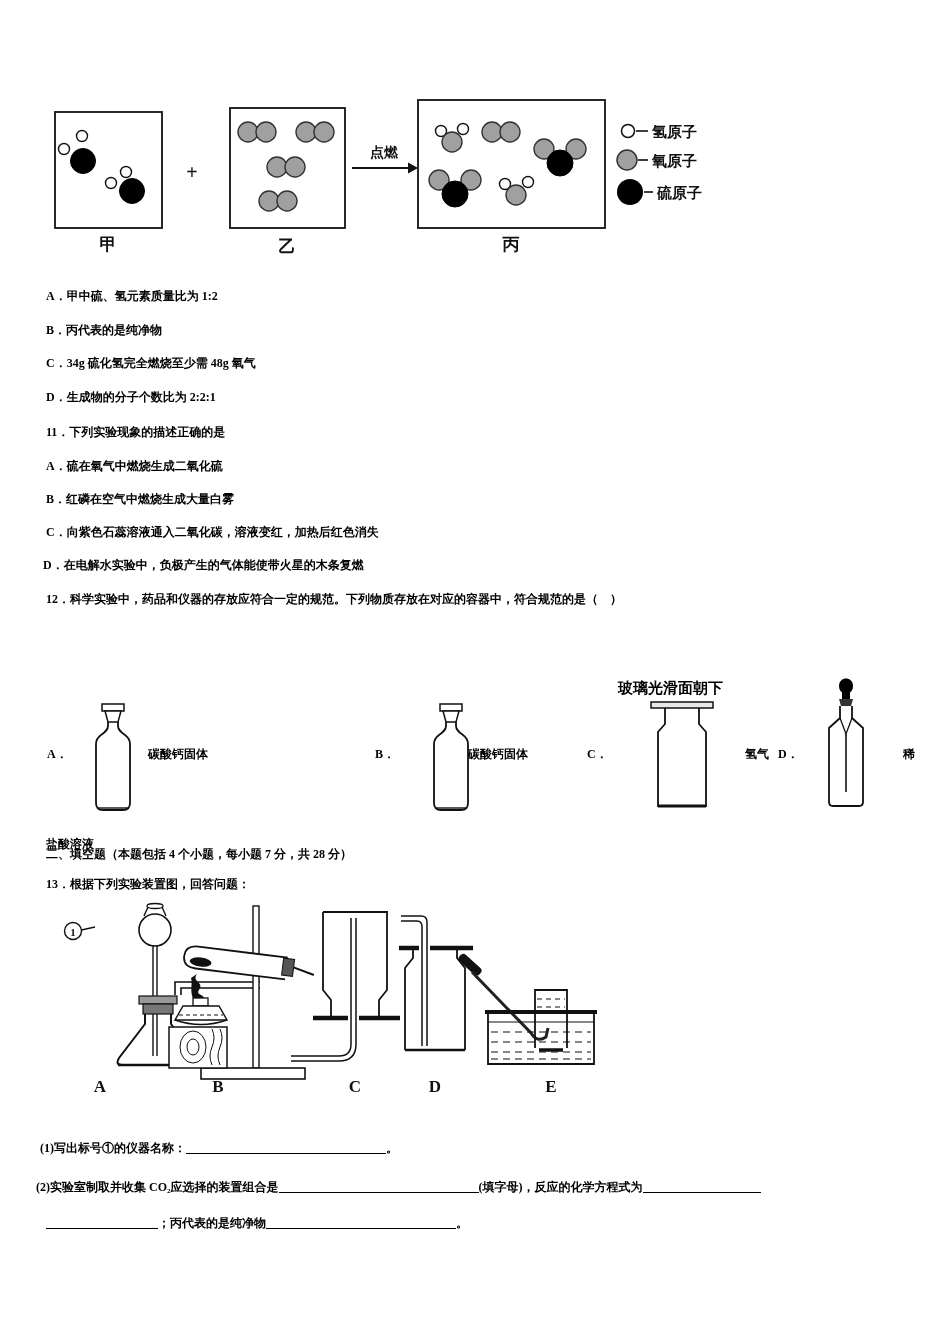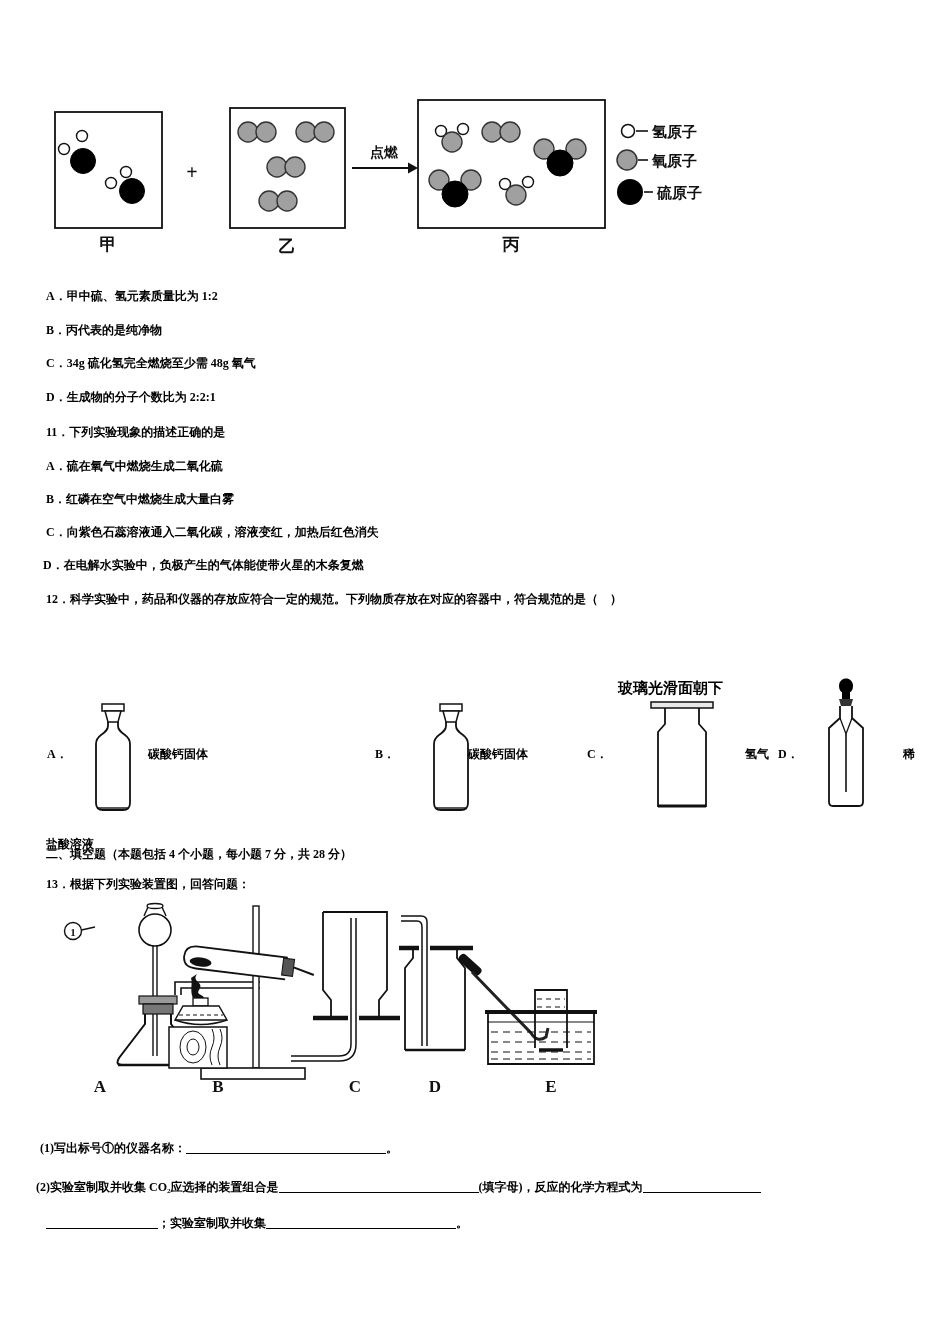--- a/index.html
+++ b/index.html
@@ -257,16 +257,16 @@
 
   <div class="line" style="left:40px;top:1138px">
     <span>(1)写出标号①的仪器名称：</span><span class="blank" style="width:200px"></span><span>。</span>
   </div>
 
   <div class="line" style="left:36px;top:1177px">
     <span>(2)实验室制取并收集 CO₂应选择的装置组合是</span><span class="blank" style="width:200px"></span><span>(填字母)，反应的化学方程式为</span><span class="blank" style="width:118px"></span>
   </div>
 
   <div class="line" style="left:46px;top:1213px">
-    <span class="blank" style="width:112px"></span><span>；实验室制取并收集</span><span class="blank" style="width:190px"></span><span>。</span>
+    <span class="blank" style="width:112px"></span><span>；丙代表的是纯净物</span><span class="blank" style="width:190px"></span><span>。</span>
   </div>
 
 </div>
 
 </body></html>

